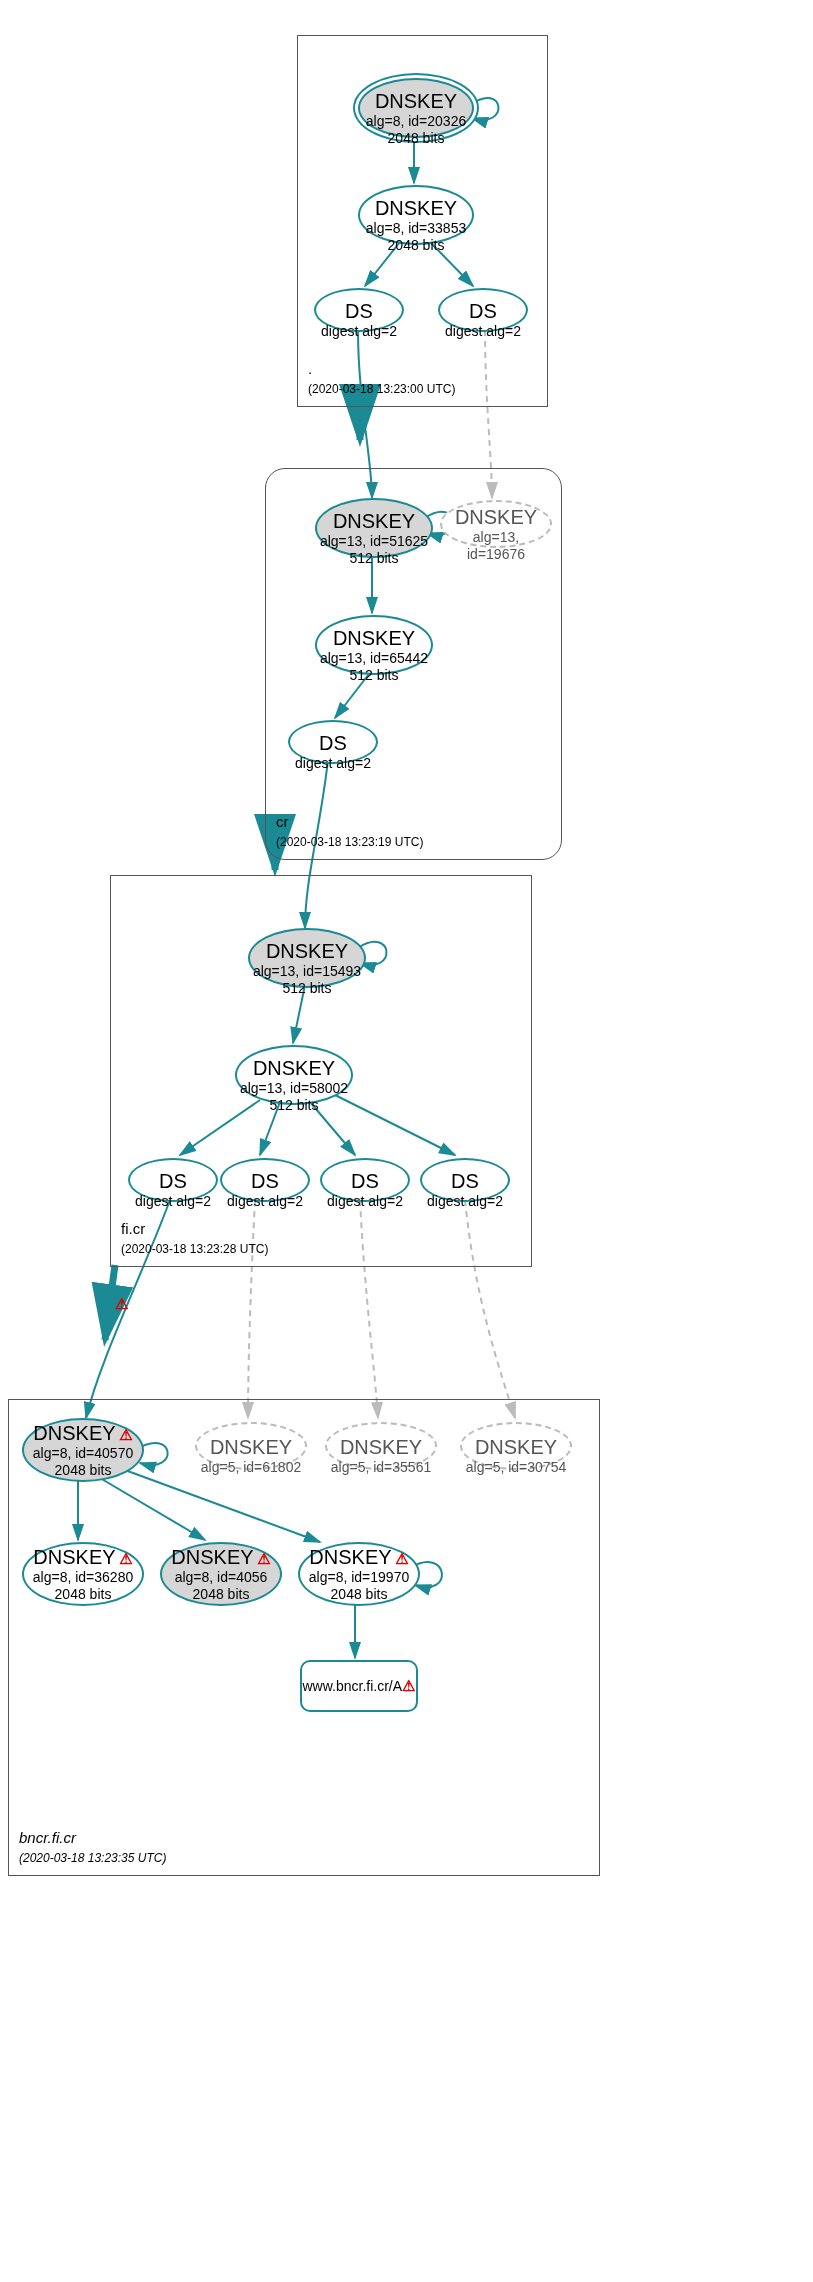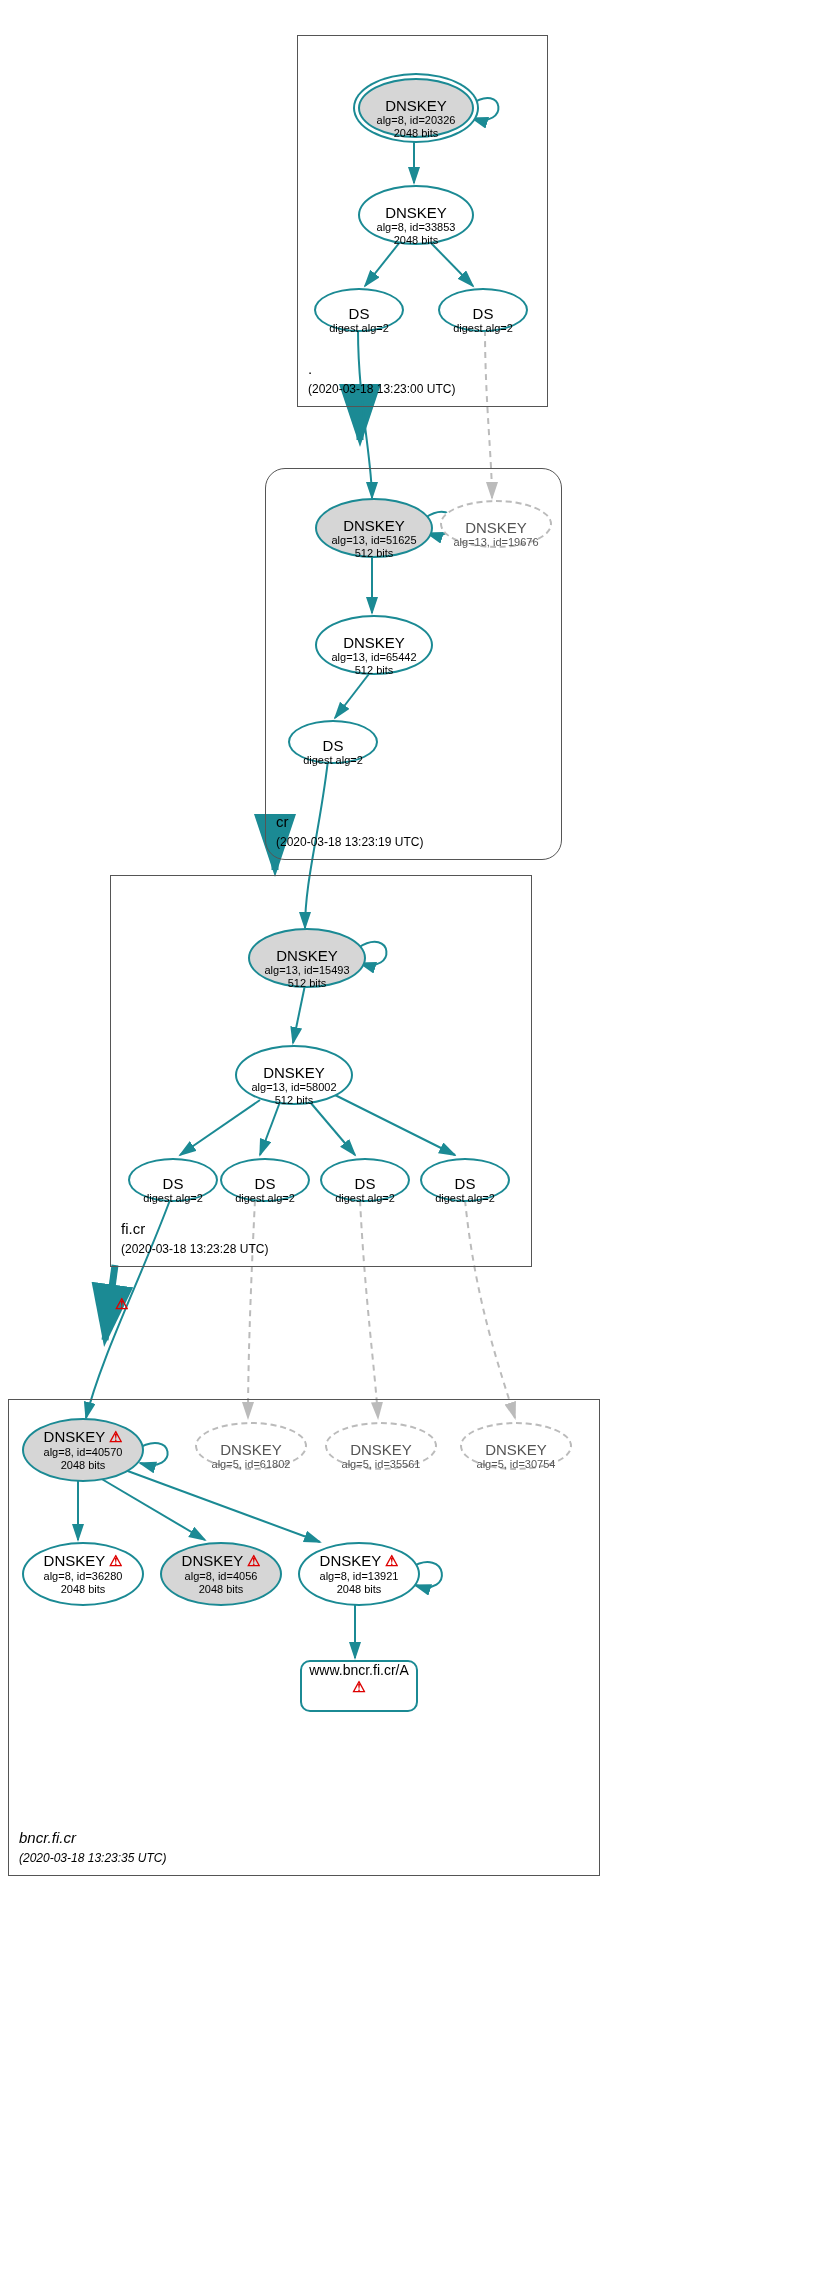--- a/index.html
+++ b/index.html
@@ -37,30 +37,31 @@
     flex-direction: column;
     justify-content: center;
     align-items: center;
     font-size: 13px;
     line-height: 1.15;
     color: #000;
   }
   .node.filled { background: #d6d6d6; }
   .node.double { box-shadow: 0 0 0 3px #fff, 0 0 0 5px #1b8a94; }
   .node.dashed { border-style: dashed; border-color: #bbb; color: #555; }
-  .node .title { font-size: 15px; margin-top: 20px; }
-  .node .sub { font-size: 11px; }
+  .node .title { font-size: 20px; margin-top: 20px; }
+  .node .sub { font-size: 14px; }
   .rrbox {
     position: absolute;
     border: 2px solid #1b8a94;
     border-radius: 10px;
     background: #fff;
     text-align: center;
     display: flex;
-    flex-direction: column;
+    flex-direction: row;
+    justify-content: center;
     align-items: center;
     font-size: 14px;
   }
   .warn {
     display: inline-block;
     color: #d00;
     font-weight: bold;
     font-size: 15px;
   }
   svg.edges {
@@ -252,19 +253,19 @@
   <span class="sub">alg=8, id=36280</span>
   <span class="sub">2048 bits</span>
 </div>
 <div class="node filled" style="left:160px;top:1542px;width:118px;height:60px;">
   <span><span class="title">DNSKEY</span> <span class="warn">⚠</span></span>
   <span class="sub">alg=8, id=4056</span>
   <span class="sub">2048 bits</span>
 </div>
 <div class="node" style="left:298px;top:1542px;width:118px;height:60px;">
   <span><span class="title">DNSKEY</span> <span class="warn">⚠</span></span>
-  <span class="sub">alg=8, id=13921</span>
+  <span class="sub">alg=8, id=19970</span>
   <span class="sub">2048 bits</span>
 </div>
 <div class="rrbox" style="left:300px;top:1660px;width:114px;height:48px;">
   <span>www.bncr.fi.cr/A</span>
   <span class="warn">⚠</span>
 </div>
 
 </body></html>

